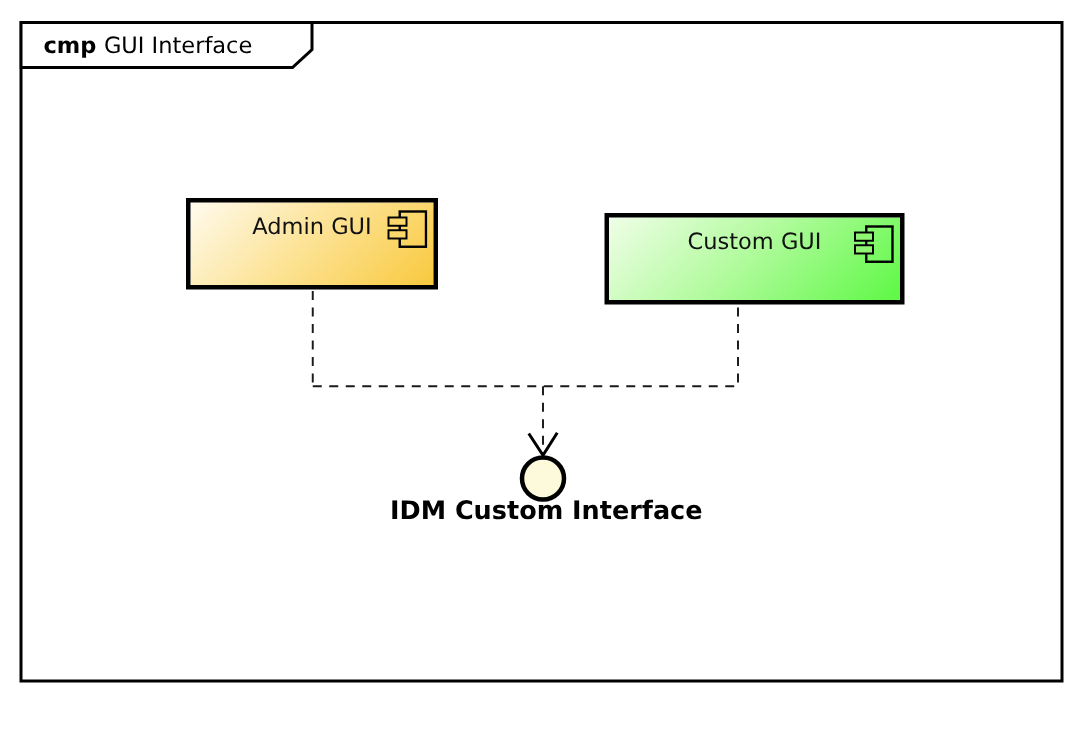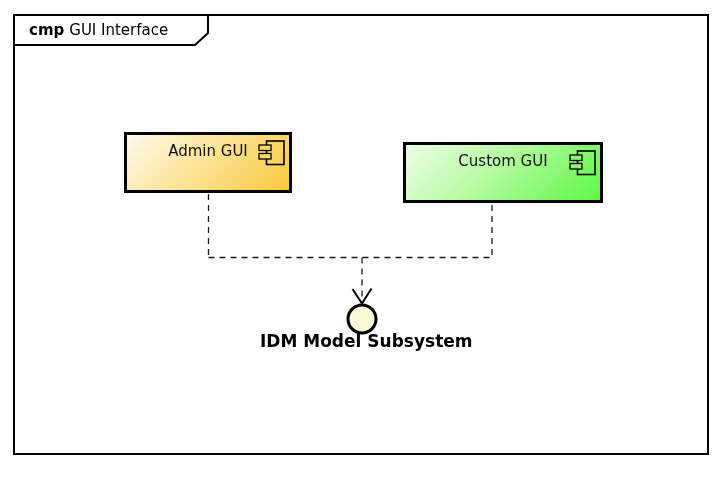--- a/index.html
+++ b/index.html
@@ -134,16 +134,16 @@
 
   <div class="component component-custom">
     <span class="clabel">Custom GUI</span>
     <svg class="cicon" width="27" height="26" viewBox="0 0 27 26">
       <rect x="8.5" y="1" width="17.5" height="23.5" fill="none" stroke="#000" stroke-width="1.6"></rect>
       <rect x="1" y="5" width="12" height="5.5" fill="#8FF573" stroke="#000" stroke-width="1.3"></rect>
       <rect x="1" y="13.5" width="12" height="5.5" fill="#8FF573" stroke="#000" stroke-width="1.3"></rect>
     </svg>
   </div>
 
-  <div class="iface-label">IDM Model Subsystem</div>
+  <div class="iface-label">IDM Custom Interface</div>
 
 
 </div>
 
 </body></html>

